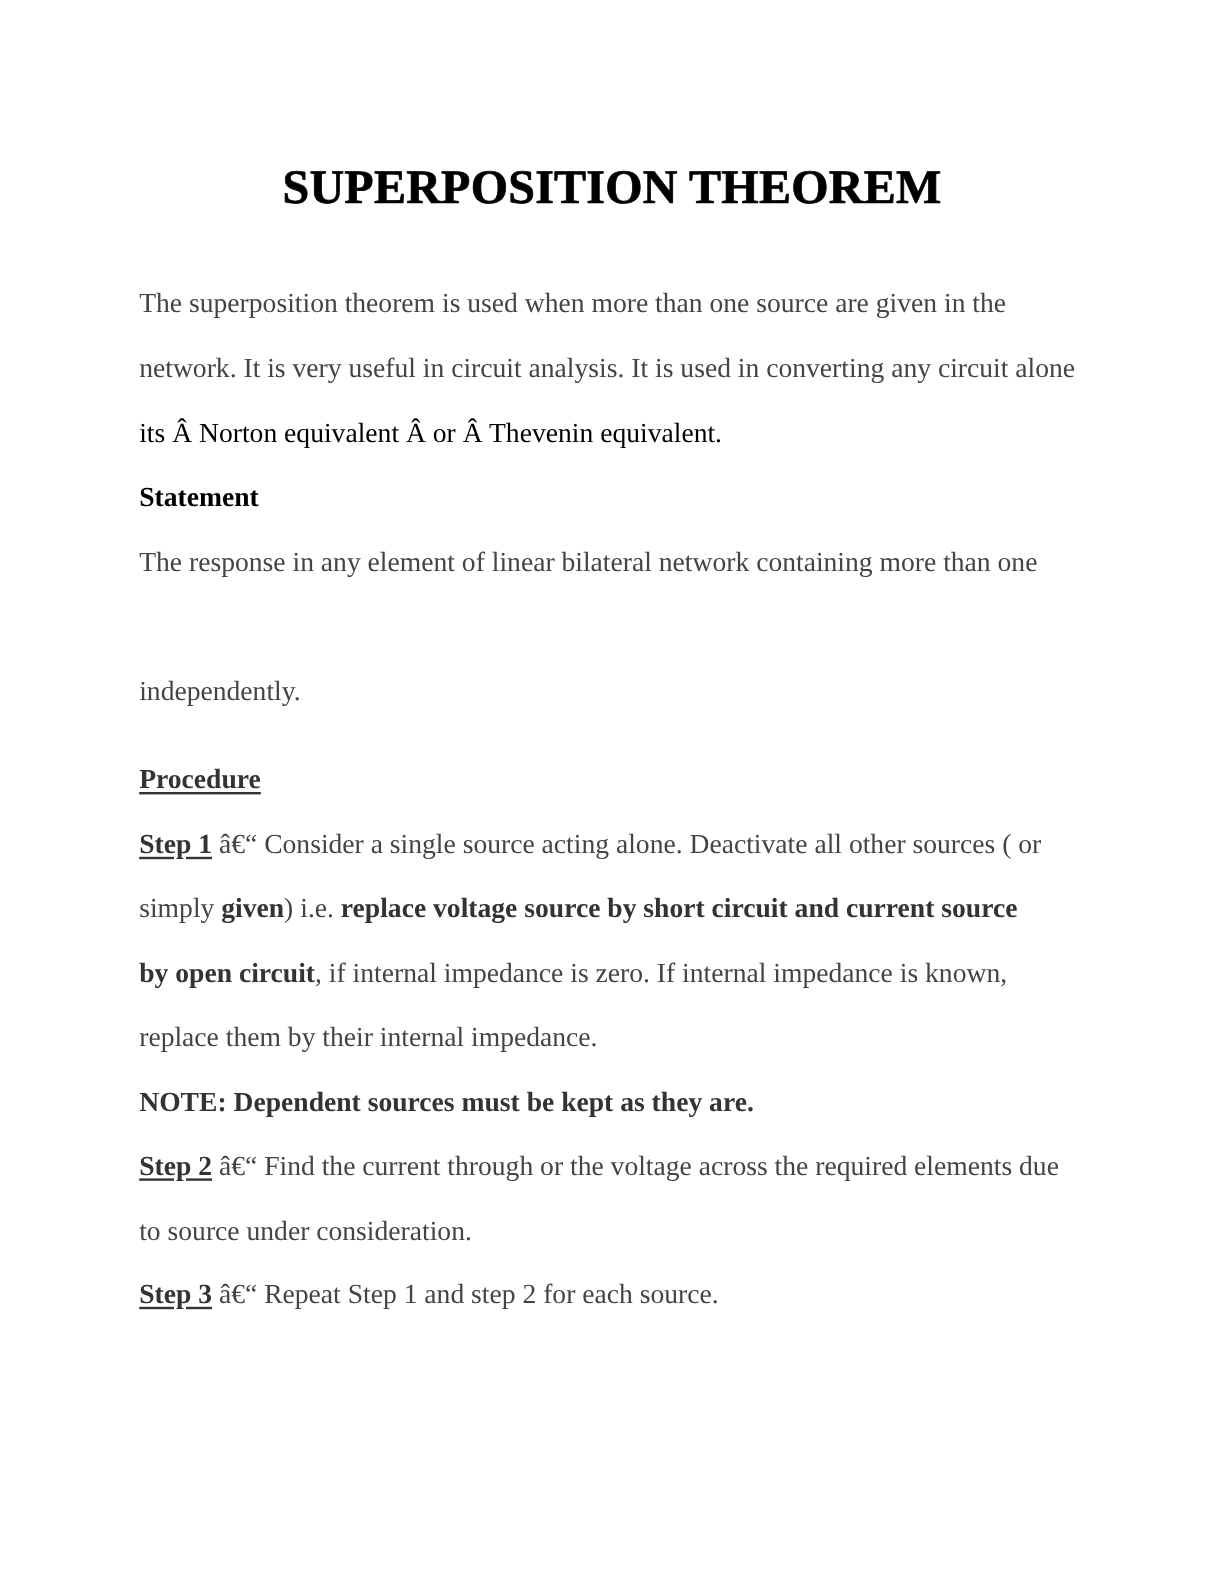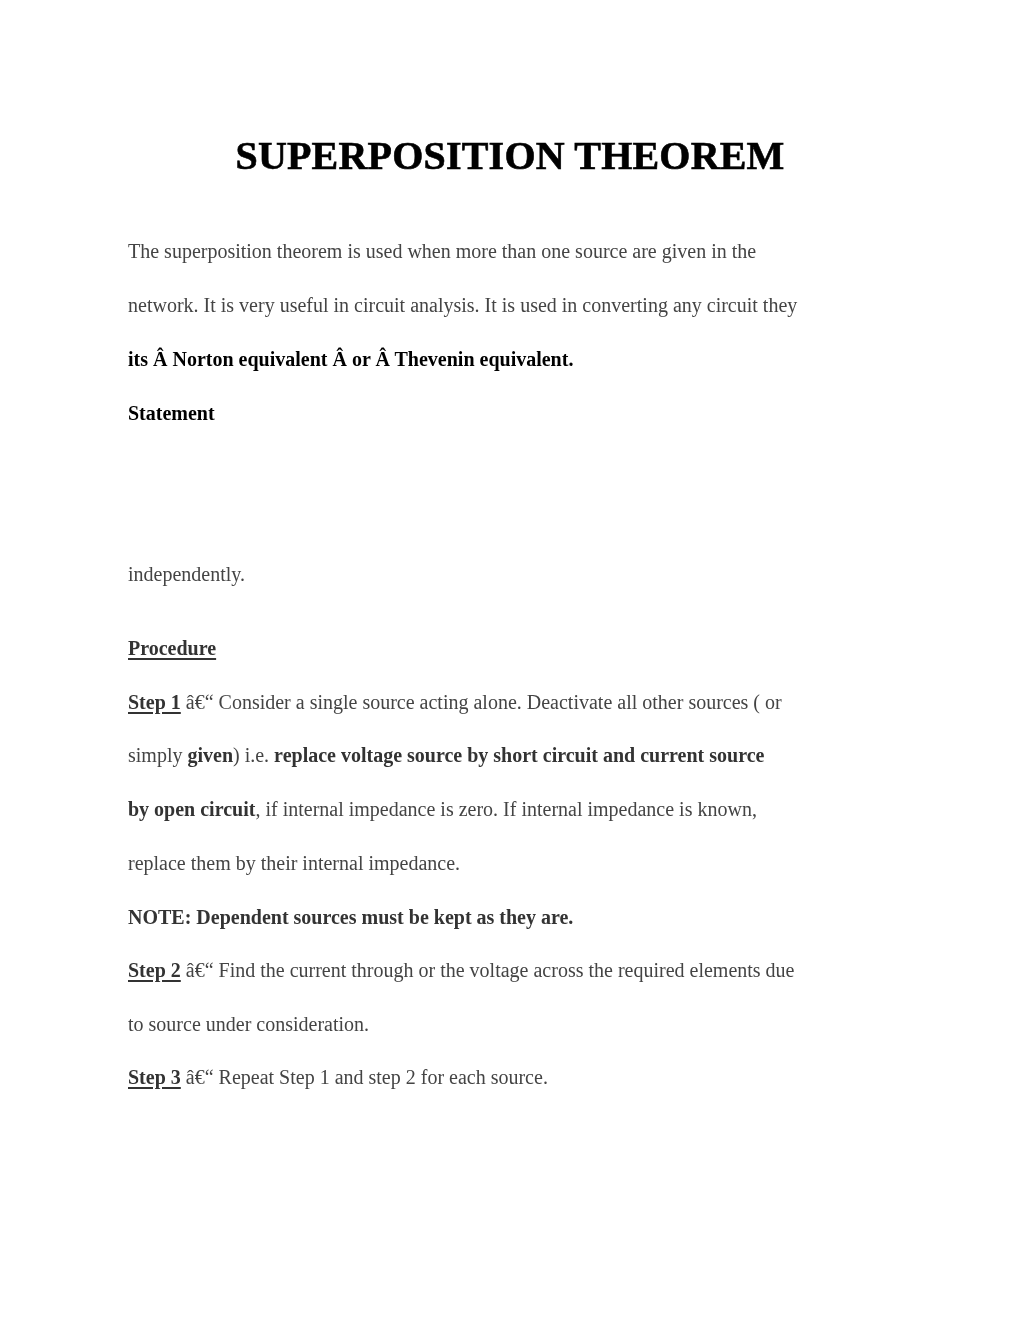--- a/index.html
+++ b/index.html
@@ -2,37 +2,38 @@
 <html><head>
 <meta charset="utf-8">
 <style>
   html, body { margin: 0; padding: 0; background: #ffffff; }
   body { width: 1020px; height: 1320px; position: relative; overflow: hidden;
          font-family: "Liberation Serif", "DejaVu Serif", serif; }
   .page { position: absolute; left: 0; top: 0; width: 1020px; height: 1320px; }
   .title { position: absolute; left: 0; width: 1020px; top: 132px; text-align: center;
            font-weight: bold; font-size: 40px; color: #000; letter-spacing: 0.2px;
            -webkit-text-stroke: 0.6px #000; }
-  .line { position: absolute; left: 128px; font-size: 20px; white-space: nowrap; color: #444; }
-  .black { color: #000; font-weight: bold; }
+  .line { position: absolute; left: 116px; font-size: 23px; white-space: nowrap; color: #444; }
+  .black { color: #000; }
   .b { font-weight: bold; }
   .u { text-decoration: underline; text-decoration-thickness: 2px; text-underline-offset: 3px; }
   .dark { color: #333; }
 </style>
 </head>
 <body>
 
 <div class="page">
   <div class="title">SUPERPOSITION THEOREM</div>
 
   <div class="line" style="top:240px">The superposition theorem is used when more than one source are given in the</div>
-  <div class="line" style="top:294px">network. It is very useful in circuit analysis. It is used in converting any circuit they</div>
+  <div class="line" style="top:294px">network. It is very useful in circuit analysis. It is used in converting any circuit alone</div>
   <div class="line black" style="top:348px">its Â Norton equivalent Â or Â Thevenin equivalent.</div>
 
   <div class="line black b" style="top:402px">Statement</div>
+  <div class="line" style="top:456px">The response in any element of linear bilateral network containing more than one</div>
   <div class="line" style="top:563px">independently.</div>
 
   <div class="line b u dark" style="top:637px">Procedure</div>
 
   <div class="line" style="top:691px">
     <span class="b u dark">Step 1</span><span> â€“ Consider a single source acting alone. Deactivate all other sources ( or</span>
   </div>
   <div class="line" style="top:744px">
     <span>simply </span><span class="b dark">given</span><span>) i.e. </span><span class="b dark">replace voltage source by short circuit and current source</span>
   </div>

